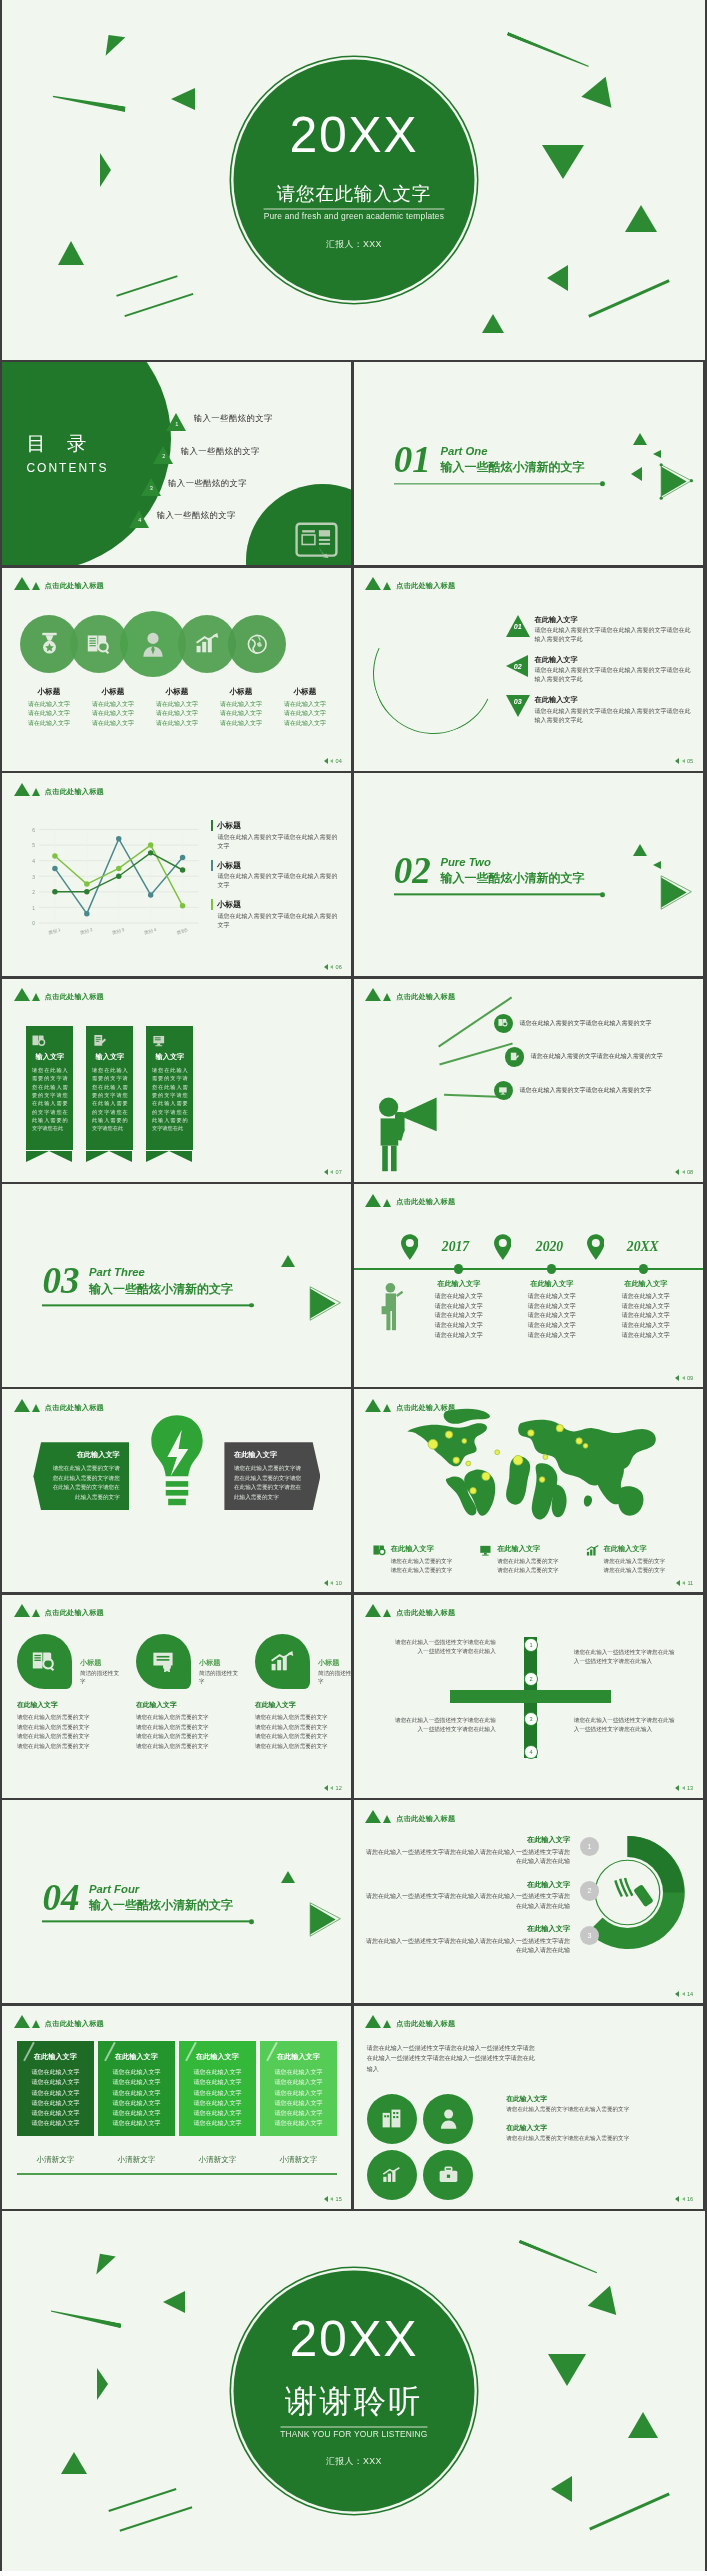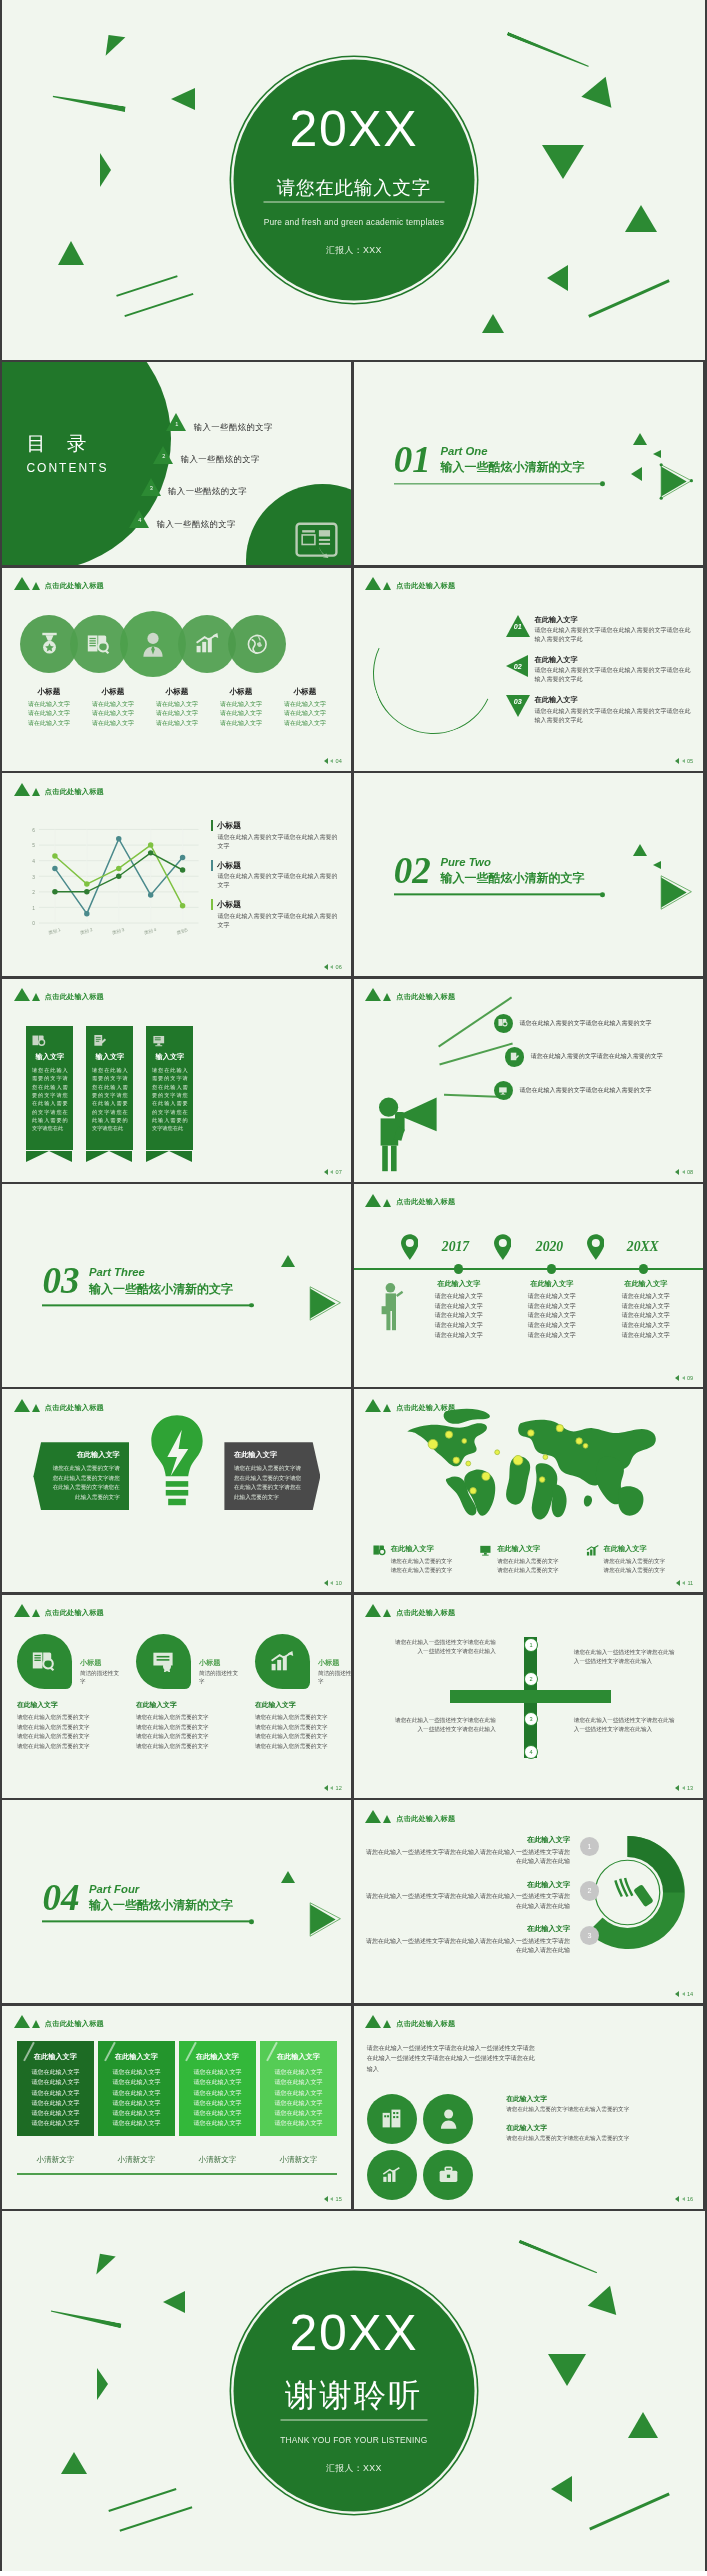--- a/index.html
+++ b/index.html
@@ -28,42 +28,42 @@
     position: absolute; left: 50%; top: 50%;
     transform: translate(-50%,-50%);
     width: 241px; height: 241px; border-radius: 50%;
     background: #21772a;
     display: flex; flex-direction: column;
     align-items: center; justify-content: center;
     box-shadow: 0 0 0 2.4px #f1f6ee, 0 0 0 4px #21772a;
   }
   .t-year { color:#fff; font-size: 50px; letter-spacing: 1.6px; font-weight: 400; line-height: 1; }
   .t-cn { color:#fff; font-size: 18.5px; letter-spacing: 0.8px; margin-top: 21px; font-weight: 400;}
-  .t-en { color:#e6f0e2; font-size: 8.4px; letter-spacing: 0.2px; border-top: 0.8px solid #cfe0c8; padding-top: 14px; margin-top: 2.4px;}
+  .t-en { color:#e6f0e2; font-size: 8.4px; letter-spacing: 0.2px; border-top: 0.8px solid #cfe0c8; padding-top: 1px; margin-top: 2.4px;}
   .t-by { color:#eaf3e6; font-size: 8.8px; margin-top: 17.7px; letter-spacing:0.4px;}
   .t-thx { color:#fff; font-size: 32px; letter-spacing: 2.4px; margin-top: 16px;}
 
   
   .s-head { position:absolute; left: 11.3px; top: 9.6px; display:flex; align-items:flex-end; gap:2.4px;}
   .s-head .mt1 { width:0;height:0;border-left:8.8px solid transparent;border-right:8.8px solid transparent;border-bottom:13.7px solid #2c8a33; }
   .s-head .mt2 { width:0;height:0;border-left:4.8px solid transparent;border-right:4.8px solid transparent;border-bottom:8px solid #2c8a33; }
   .s-head .lbl { font-size: 7.2px; color:#2c8a33; font-weight:bold; margin-left:2.4px; margin-bottom:-0.8px; letter-spacing:0.2px;}
 
   .s-foot { position:absolute; right:9.6px; bottom:6.4px; font-size:5.6px; color:#3f8f43; display:flex; align-items:center; gap:2.4px;}
   .s-foot .ft { width:0;height:0;border-top:3.2px solid transparent;border-bottom:3.2px solid transparent;border-right:4.8px solid #3f8f43;}
   .s-foot .ft2 { width:0;height:0;border-top:2.4px solid transparent;border-bottom:2.4px solid transparent;border-right:3.2px solid #7fb884;}
 
   
   .c-blob { position:absolute; left:-96px; top:-56px; width:265px; height:265px; background:#21772a; border-radius:50%;}
   .c-blob2 { position:absolute; right:-48px; bottom:-72px; width:153px; height:153px; background:#21772a; border-radius:50%;}
   .c-title { position:absolute; left:24px; top:68px; color:#fff; z-index:3; }
   .c-title .cn { font-size:19.3px; letter-spacing:8px;}
   .c-title .en { font-size:12px; letter-spacing:2px; margin-top:3.2px;}
   .c-list { position:absolute; right:13px; top:51px; width:209px; z-index:4;}
-  .c-item { display:flex; align-items:flex-end; gap:6.4px; margin-bottom:13px; }
+  .c-item { display:flex; align-items:flex-start; gap:6.4px; margin-bottom:13px; }
   .c-item .num {
     position:relative; width:21px;height:19.3px; flex:0 0 21px;
   }
   .c-item .num i {
     position:absolute; left:0; top:0; width:0;height:0;
     border-left:10.5px solid transparent;border-right:10.5px solid transparent;border-bottom:18.5px solid #2c8a33;
   }
   .c-item .num b { position:absolute; left:0; top:7.2px; width:21px; text-align:center; color:#fff; font-size:5.6px; font-weight:400;}
   .c-item .txt { font-size:8.4px; color:#2b2b2b; letter-spacing:0.4px;}
   .c-tablet { position:absolute; right:13px; bottom:6.4px; z-index:5;}

